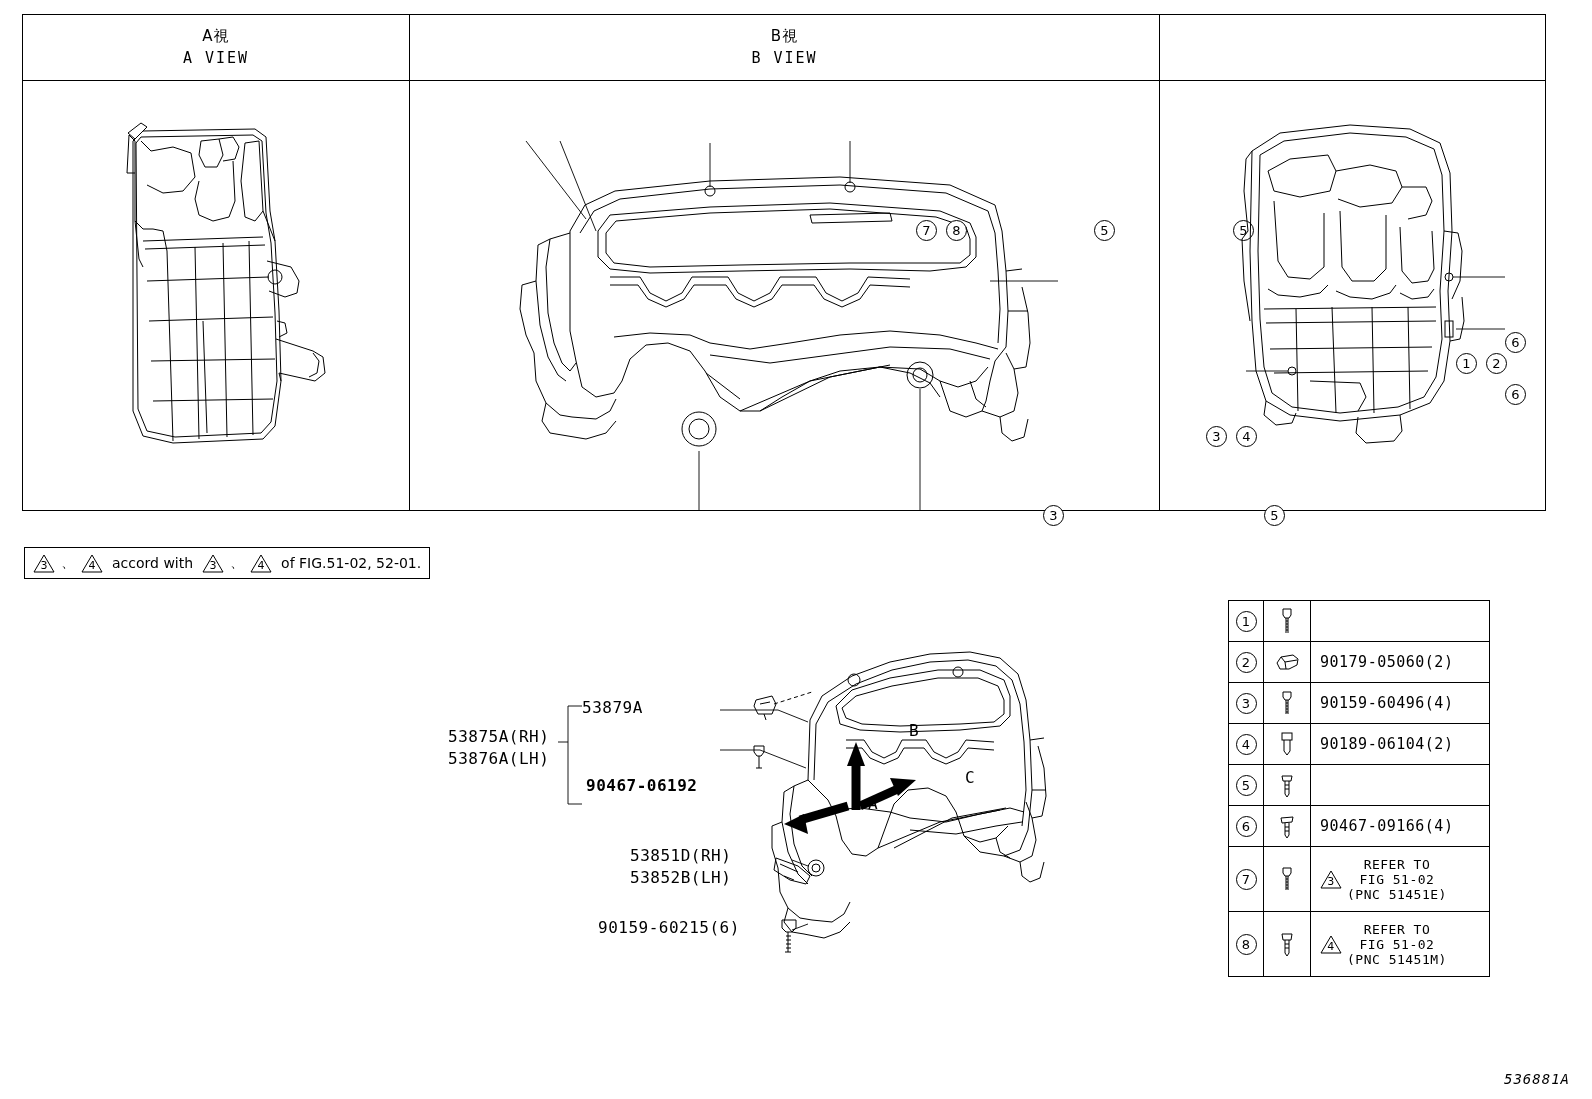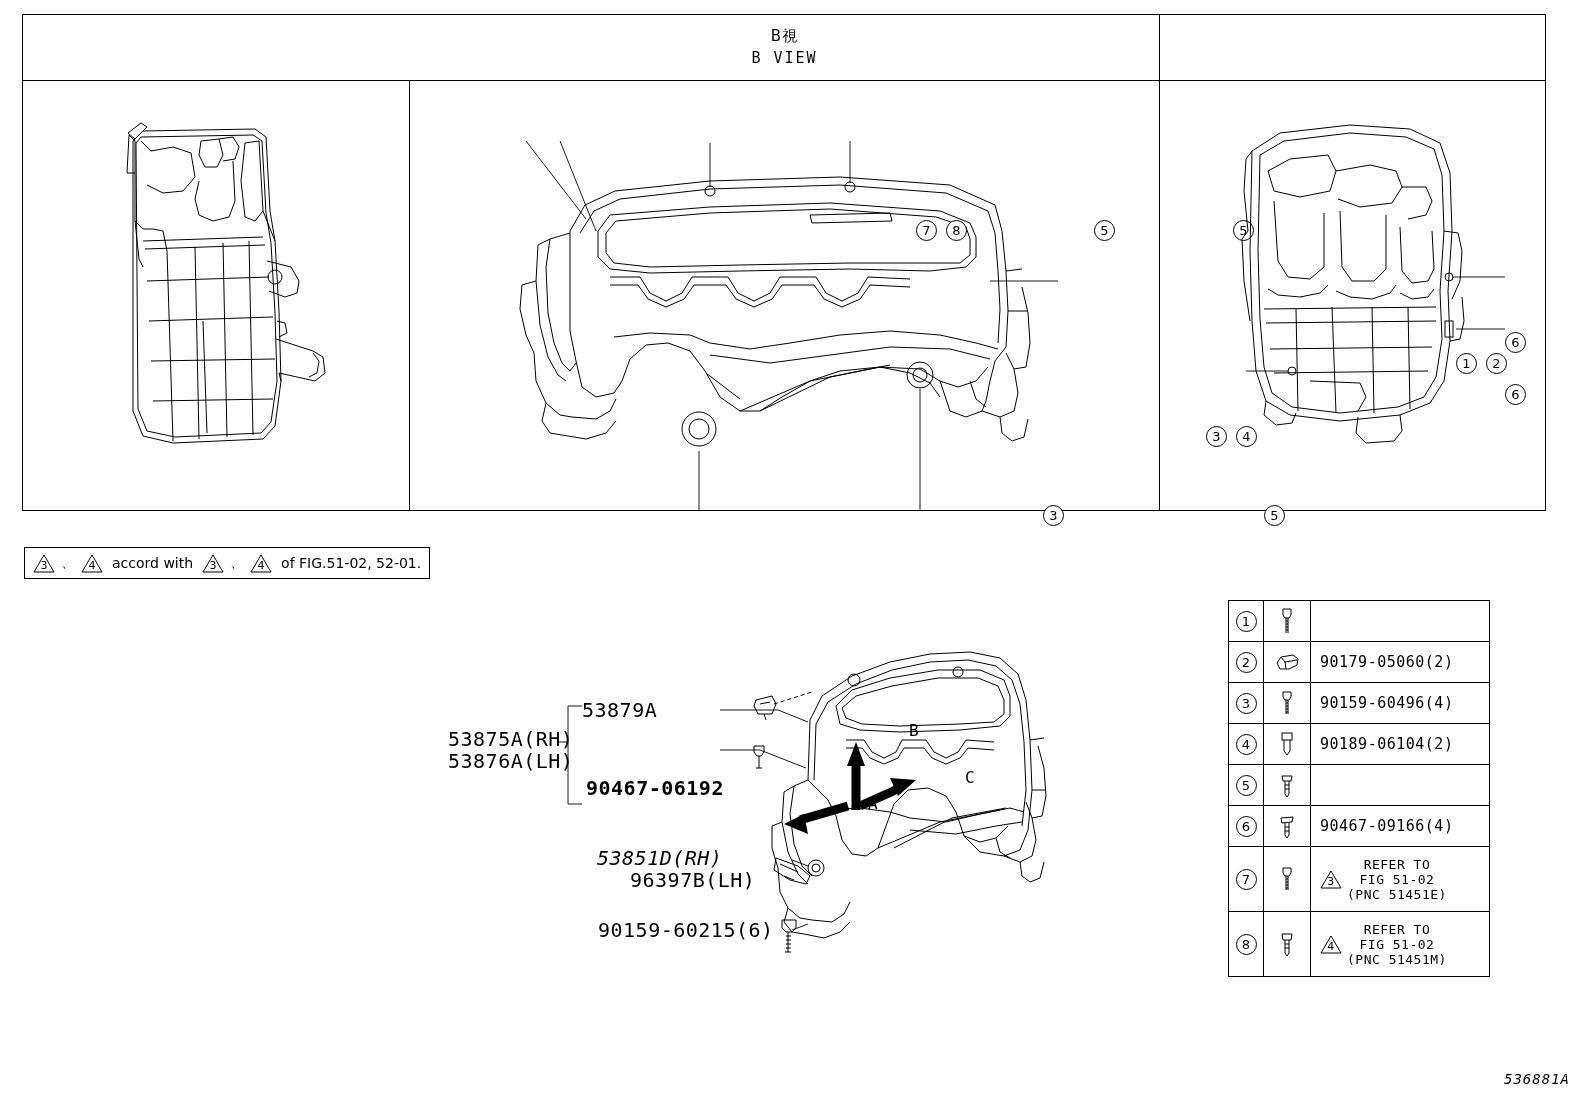--- a/index.html
+++ b/index.html
@@ -182,21 +182,21 @@
     justify-content: center;
     font-size: 13px;
     font-family: "DejaVu Sans", sans-serif;
     background: #fff;
     box-sizing: border-box;
   }
 
   
   .lbl {
     position: absolute;
-    font-size: 20px;
+    font-size: 16px;
     letter-spacing: 0.5px;
     white-space: nowrap;
     font-family: "DejaVu Sans Mono", monospace;
   }
 
   .code-id {
     position: absolute;
     right: 22px;
     bottom: 12px;
     font-size: 14px;
@@ -210,20 +210,26 @@
   .dash { stroke: #000; stroke-width: 1; fill: none; stroke-dasharray: 4 3; }
 </style>
 </head>
 <body>
 
 <div class="page">
 
   <div class="views-table">
 
     <div class="views-head">
+      <div class="view-col col-a">
+        <div class="view-head-label">
+          <div>A視</div>
+          <div class="l2">A VIEW</div>
+        </div>
+      </div>
       <div class="view-col col-b">
         <div class="view-head-label">
           <div>B視</div>
           <div class="l2">B VIEW</div>
         </div>
       </div>
     </div>
 
     <div class="views-body">
 
@@ -515,22 +521,22 @@
       <path d="M226 336 L231 336 M226 340 L231 340 M226 344 L231 344 M226 348 L231 348"></path>
     </g>
 
     <path class="dash" d="M214 104 L252 92"></path>
   </svg>
 
   <div class="lbl" style="left:582px; top:698px;">53879A</div>
   <div class="lbl" style="left:448px; top:727px;">53875A(RH)</div>
   <div class="lbl" style="left:448px; top:749px;">53876A(LH)</div>
   <div class="lbl" style="left:586px; top:776px;font-weight:bold;">90467-06192</div>
-  <div class="lbl" style="left:597px; top:846px;font-style:italic;">53851D(RH)</div>
-  <div class="lbl" style="left:630px; top:868px;">96397B(LH)</div>
+  <div class="lbl" style="left:630px; top:846px;">53851D(RH)</div>
+  <div class="lbl" style="left:630px; top:868px;">53852B(LH)</div>
   <div class="lbl" style="left:598px; top:918px;">90159-60215(6)</div>
 
   <svg style="position:absolute; left:556px; top:690px;" width="60" height="120" viewBox="0 0 60 120">
     <path class="ln-thin" d="M26 16 L12 16 L12 114 L26 114"></path>
     <path class="ln-thin" d="M12 52 L2 52"></path>
   </svg>
 
   <div class="lbl" style="left:909px; top:721px; font-size:16px;">B</div>
   <div class="lbl" style="left:868px; top:794px; font-size:16px;">A</div>
   <div class="lbl" style="left:965px; top:768px; font-size:16px;">C</div>

